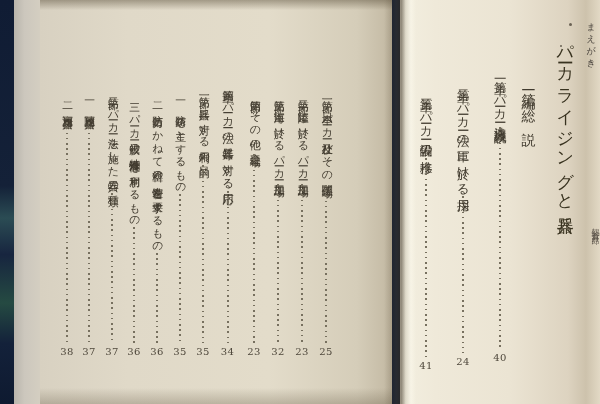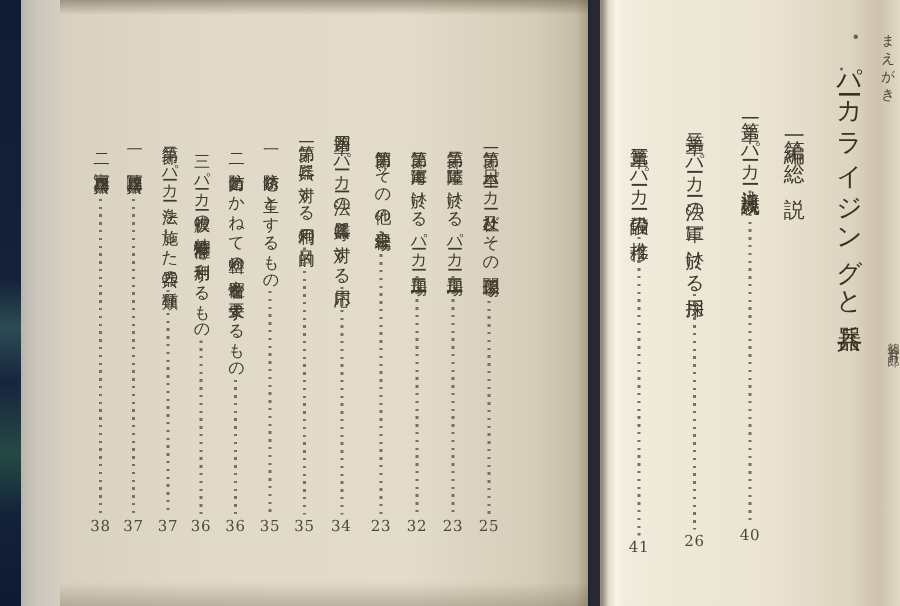--- a/index.html
+++ b/index.html
@@ -92,21 +92,21 @@
 
   <div class="vcol" style="left:488px;top:71px;width:24px;height:293px;">
     <span class="vtext t-chapR"><span>第一章</span><span class="vgap"></span><span>パーカー法導入概説</span></span>
     <span class="leader"></span>
     <span class="pagenum">40</span>
   </div>
 
   <div class="vcol" style="left:451px;top:79px;width:24px;height:289px;">
     <span class="vtext t-chapR"><span>第二章</span><span class="vgap"></span><span>パーカー法の軍に於ける採用</span></span>
     <span class="leader"></span>
-    <span class="pagenum">26</span>
+    <span class="pagenum">24</span>
   </div>
 
   <div class="vcol" style="left:414px;top:88px;width:24px;height:284px;">
     <span class="vtext t-chapR"><span>第三章</span><span class="vgap"></span><span>パーカー設備の推移</span></span>
     <span class="leader"></span>
     <span class="pagenum">41</span>
   </div>
 
   <div class="vcol" style="left:315px;top:92px;width:22px;height:266px;">
     <span class="vtext t-sec"><span>第一節</span><span class="vgap"></span><span>日本パーカー社及びその関係工場</span></span>

